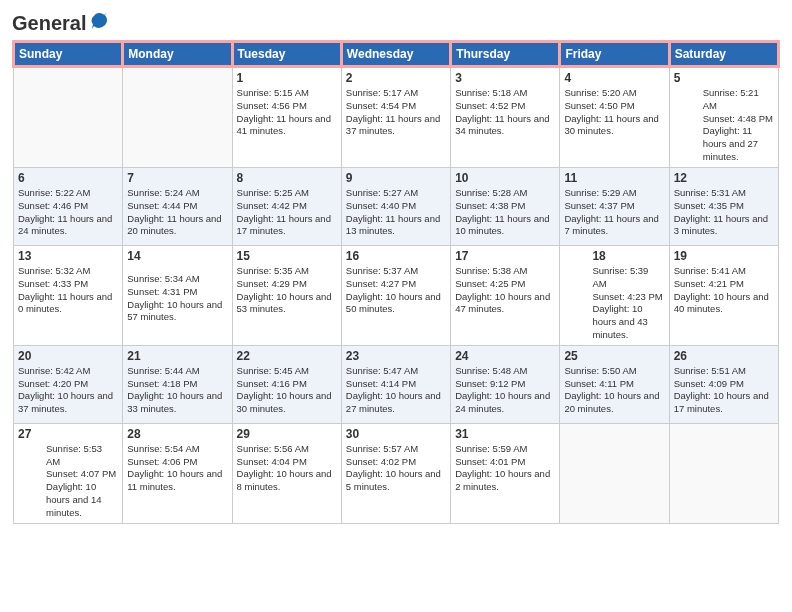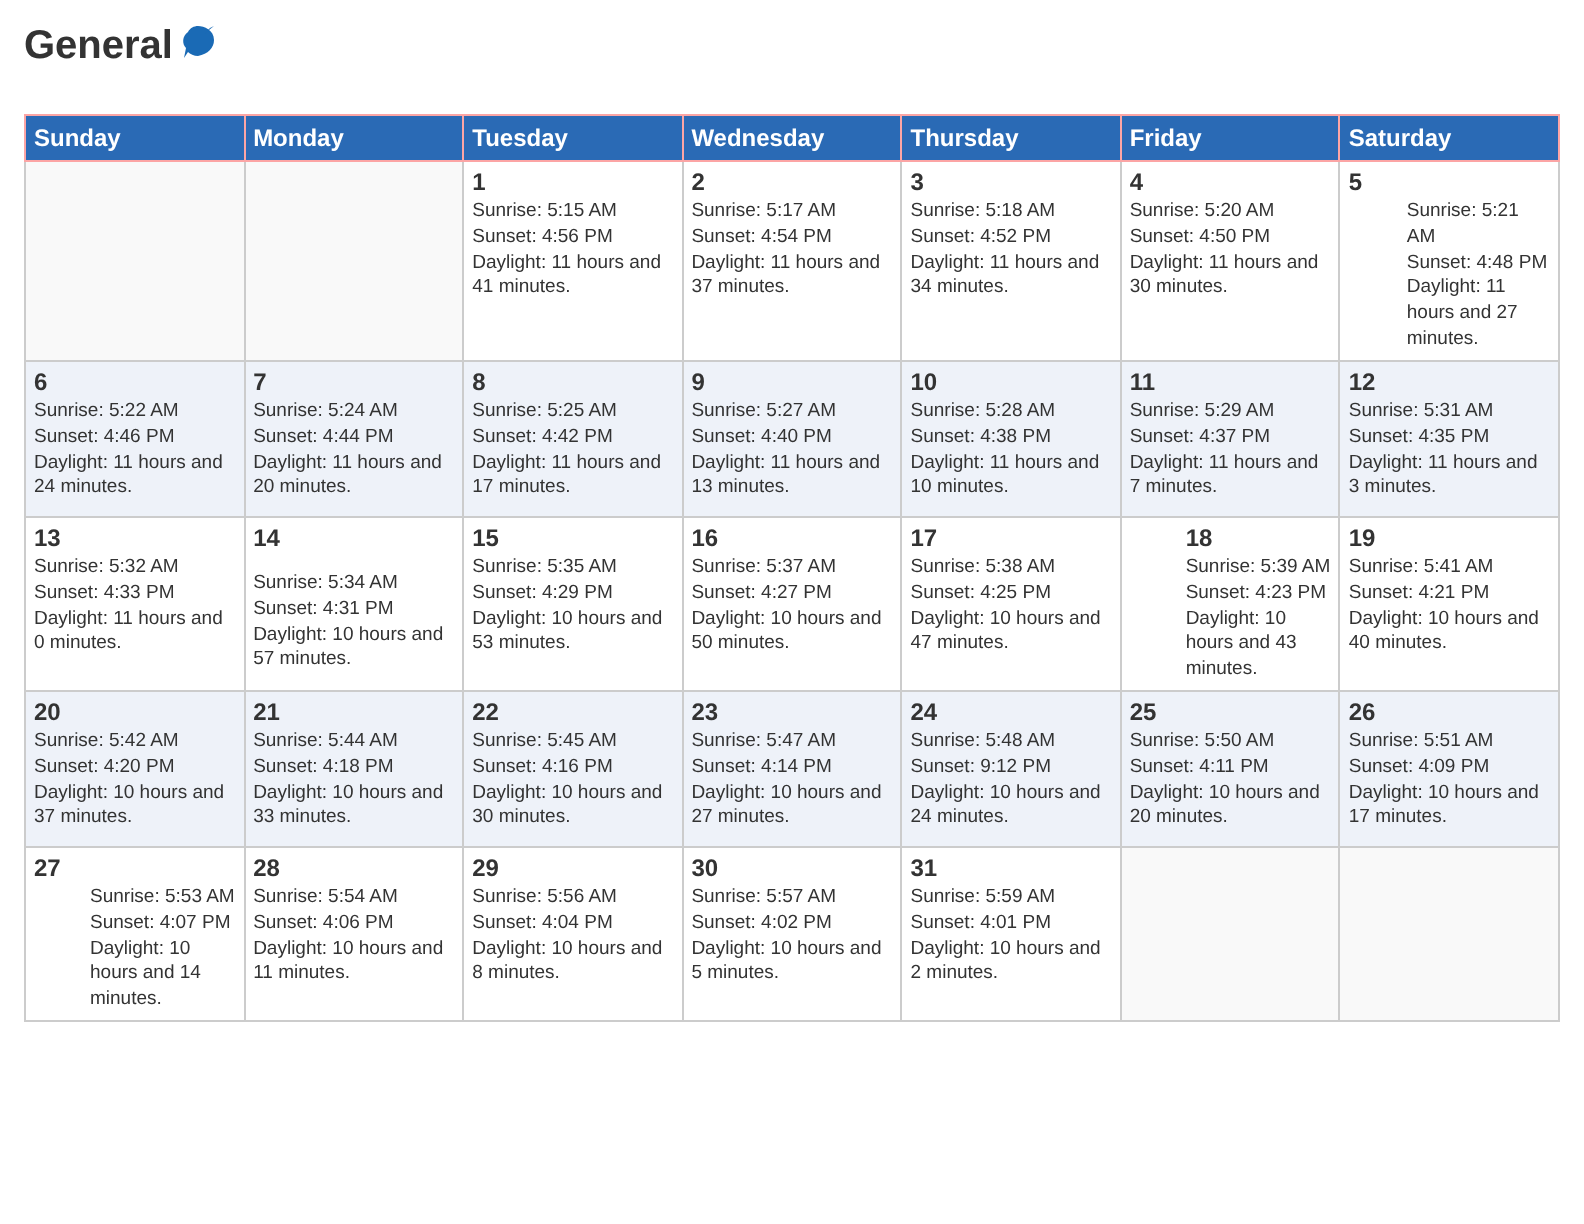--- a/index.html
+++ b/index.html
@@ -11,21 +11,21 @@
       overflow: hidden;
     }
     .container {
       width: 792px;
       padding: 10px 12px 8px 12px;
     }
     .header {
       display: flex;
       justify-content: space-between;
       align-items: flex-start;
-      margin-bottom: 24px;
+      margin-bottom: 8px;
       text-align: right;
     }
     .logo {
       display: flex;
       flex-direction: column;
       align-items: flex-start;
     }
     .title-section {
       text-align: right;
     }
@@ -43,21 +43,21 @@
       border-collapse: collapse;
       table-layout: fixed;
     }
     th {
       background: #2a6ab5;
       color: #fff;
       padding: 4px 4px;
       font-size: 12px;
       font-weight: bold;
       text-align: left;
-      border: 1px solid #fca5a5;
+      border: 3px solid #fca5a5;
     }
     td {
       border: 1px solid #ccc;
       vertical-align: top;
       padding: 3px 4px;
       height: 78px;
       font-size: 10px;
       color: #333;
       background: #fff;
     }

